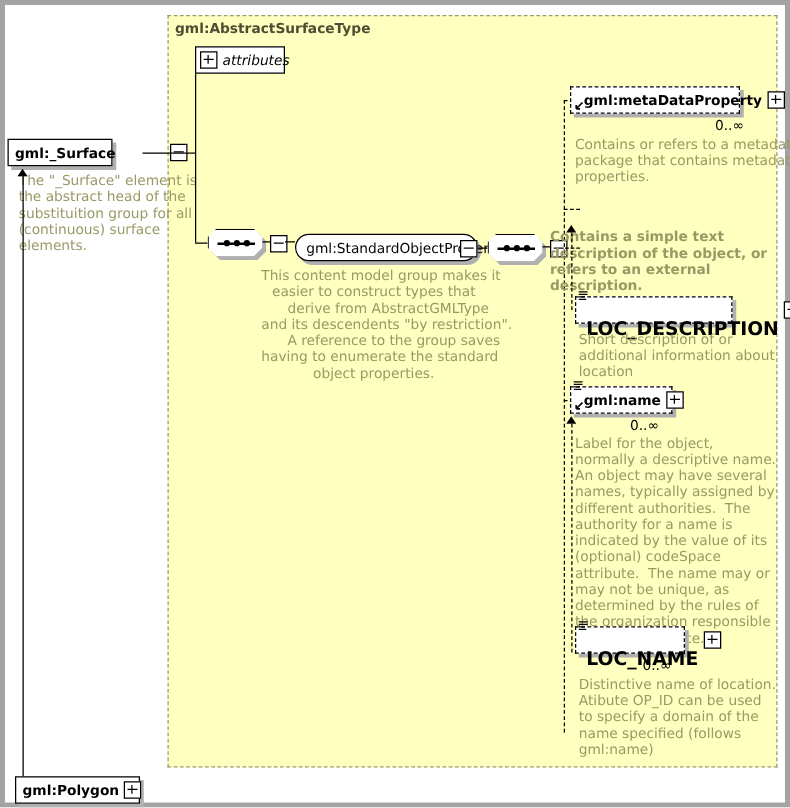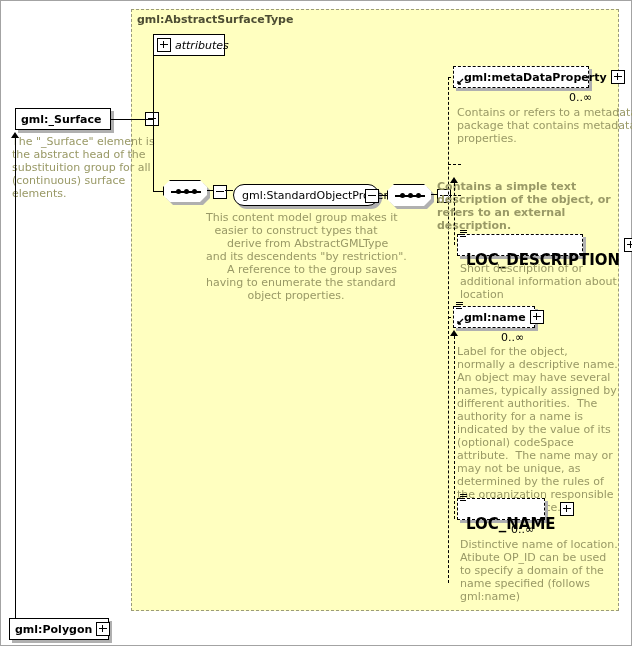--- a/index.html
+++ b/index.html
@@ -2,21 +2,21 @@
 <html><head>
 <meta charset="utf-8">
 <style>
   html,body{margin:0;padding:0;background:#ffffff;}
   body{
     width:632px;height:646px;position:relative;overflow:hidden;
     font-family:"DejaVu Sans","Liberation Sans",sans-serif;
     -webkit-font-smoothing:none;
   }
   #canvas{position:absolute;left:0;top:0;width:632px;height:646px;
-          border:1px solid #a3a3a3;box-sizing:border-box;background:#fff;padding-left:41px;}
+          border:4px solid #a3a3a3;box-sizing:border-box;background:#fff;padding-left:41px;}
 
   
   .type-panel{
     position:absolute;background:#FFFFC0;
     border:1px dashed #9a9a7a;box-sizing:border-box;
   }
   .type-title{
     position:absolute;font-weight:bold;font-size:11px;color:#4d4d33;
     letter-spacing:0px;white-space:nowrap;
   }
@@ -114,21 +114,21 @@
     border-bottom:6px solid #000;}
 </style>
 </head>
 <body>
 
 <div id="canvas">
 
   <div class="type-panel" style="left:130px;top:8px;width:488px;height:602px;"></div>
   <div class="type-title" style="left:136px;top:12px;">gml:AbstractSurfaceType</div>
 
-  <div class="ebox" style="left:14px;top:107px;width:96px;height:22px;gap:40px;">
+  <div class="ebox" style="left:2px;top:107px;width:84px;height:22px;gap:40px;">
     <span class="lbl">gml:_Surface</span>
     <span class="exp"></span>
   </div>
   <div class="anno" style="left:11px;top:134px;width:120px;">The "_Surface" element is
 the abstract head of the
 substituition group for all
 (continuous) surface
 elements.</div>
 
   <div class="uparrow" style="left:10px;top:131px;"></div>

